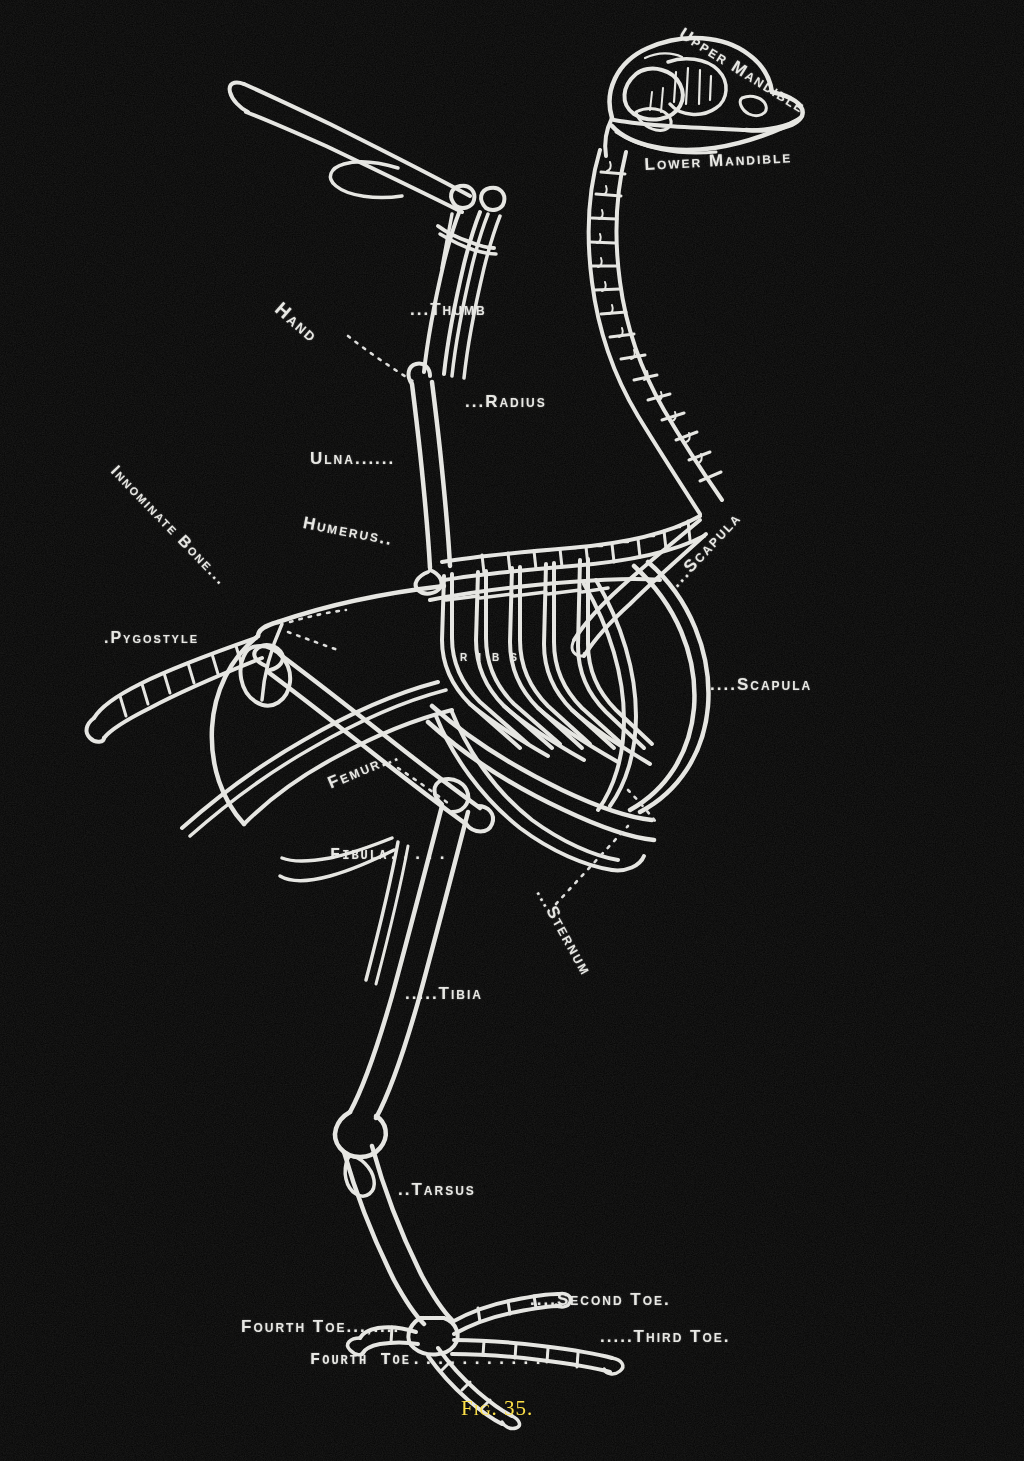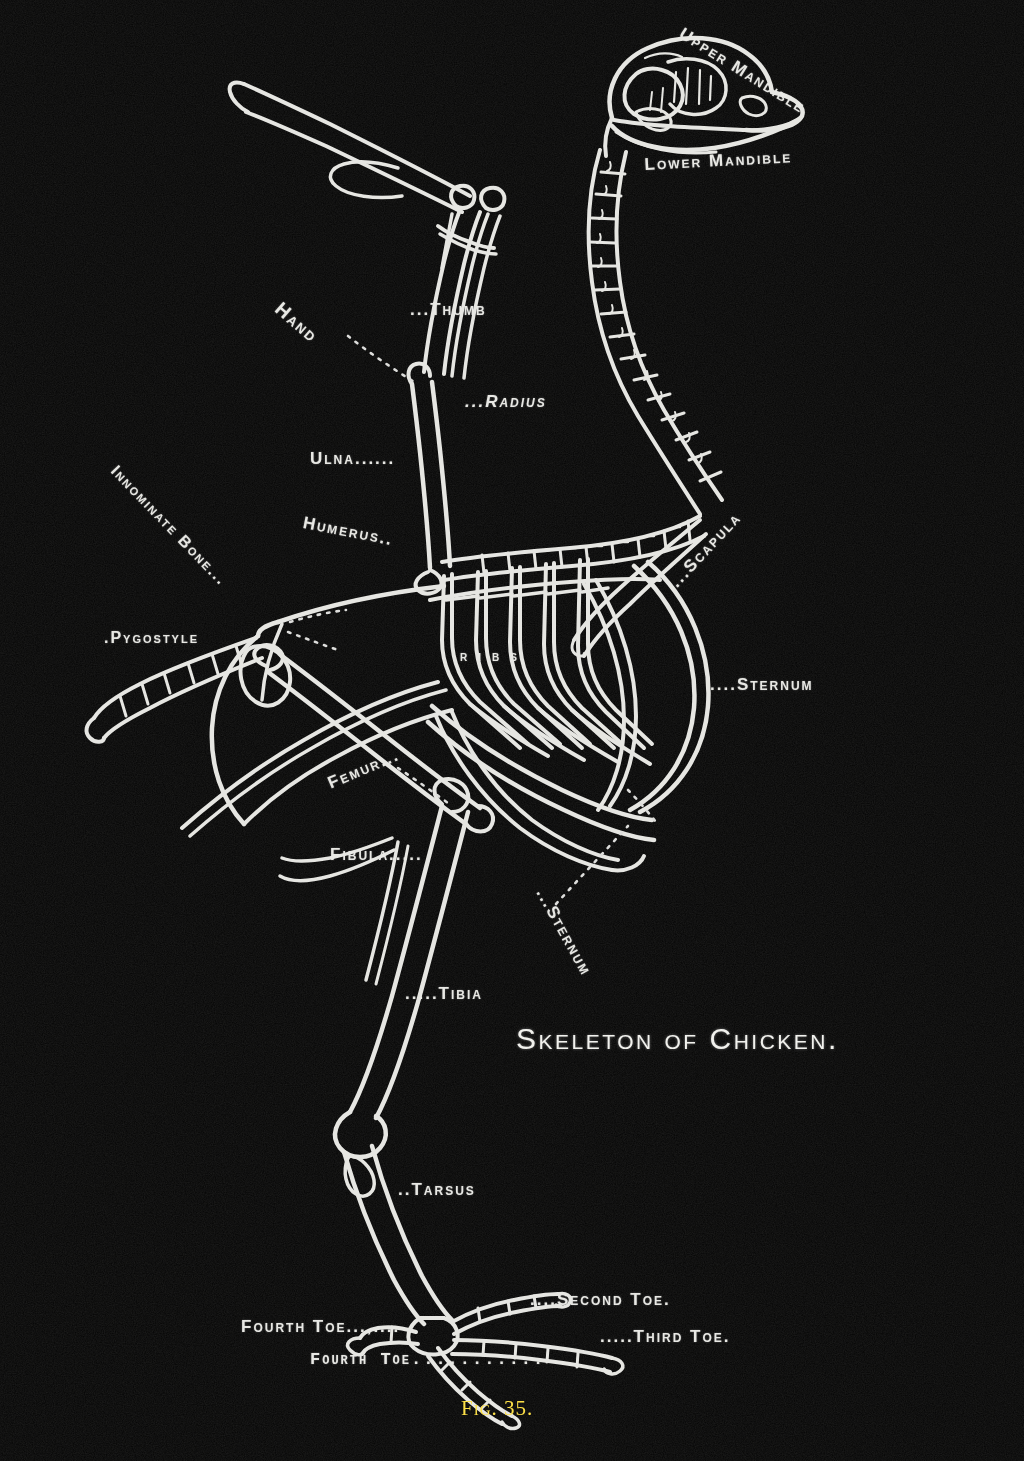--- a/index.html
+++ b/index.html
@@ -387,51 +387,50 @@
   </svg>
 
   <div class="lbl s17" style="left:686px;top:24px;transform:rotate(32deg);transform-origin:left top;">Upper Mandible</div>
 
   <div class="lbl s17" style="left:644px;top:155px;transform:rotate(-3deg);transform-origin:left top;">Lower Mandible</div>
 
   <div class="lbl s19" style="left:285px;top:298px;transform:rotate(41deg);transform-origin:left top;">Hand</div>
 
   <div class="lbl s17" style="left:410px;top:300px;">...Thumb</div>
 
-  <div class="lbl s17" style="left:465px;top:392px;font-style:italic;">...Radius</div>
+  <div class="lbl s17" style="left:465px;top:392px;">...Radius</div>
 
   <div class="lbl s17" style="left:310px;top:449px;">Ulna......</div>
 
   <div class="lbl s17" style="left:305px;top:513px;transform:rotate(11deg);transform-origin:left top;">Humerus..</div>
 
   <div class="lbl s16" style="left:120px;top:462px;transform:rotate(46deg);transform-origin:left top;">Innominate Bone...</div>
 
   <div class="lbl s16" style="left:104px;top:629px;">.Pygostyle</div>
 
   <div class="lbl s17" style="left:666px;top:578px;transform:rotate(-47deg);transform-origin:left top;">...Scapula</div>
 
-  <div class="lbl s17" style="left:710px;top:675px;">....Sternum</div>
+  <div class="lbl s17" style="left:710px;top:675px;">....Scapula</div>
 
   <div class="lbl ribs-label" style="left:460px;top:652px;">RIBS</div>
 
   <div class="lbl s17" style="left:325px;top:775px;transform:rotate(-23deg);transform-origin:left top;">Femur...</div>
 
-  <div class="lbl s17" style="left:330px;top:845px;">Fibula.....</div>
+  <div class="lbl s17" style="left:330px;top:845px;font-family:Liberation Mono, monospace;">Fibula.....</div>
 
   <div class="lbl s17" style="left:549px;top:885px;transform:rotate(61deg);transform-origin:left top;">...Sternum</div>
 
   <div class="lbl s17" style="left:405px;top:984px;">.....Tibia</div>
 
   <div class="lbl s17" style="left:398px;top:1180px;">..Tarsus</div>
 
   <div class="lbl s17" style="left:241px;top:1317px;">Fourth Toe...,....</div>
 
   <div class="lbl s17" style="left:530px;top:1290px;">....Second Toe.</div>
 
   <div class="lbl s17" style="left:600px;top:1327px;">.....Third Toe.</div>
 
   <div class="lbl s17" style="left:310px;top:1350px;font-family:Liberation Mono, monospace;">Fourth Toe...........</div>
 
-  <div id="title-skeleton" style="left:516px;top:1022px;">Skeleton of Chicken.</div>
 
   <div id="fig-caption" style="left:461px;top:1396px;">Fig. 35.</div>
 
 </div>
 
 </body></html>

